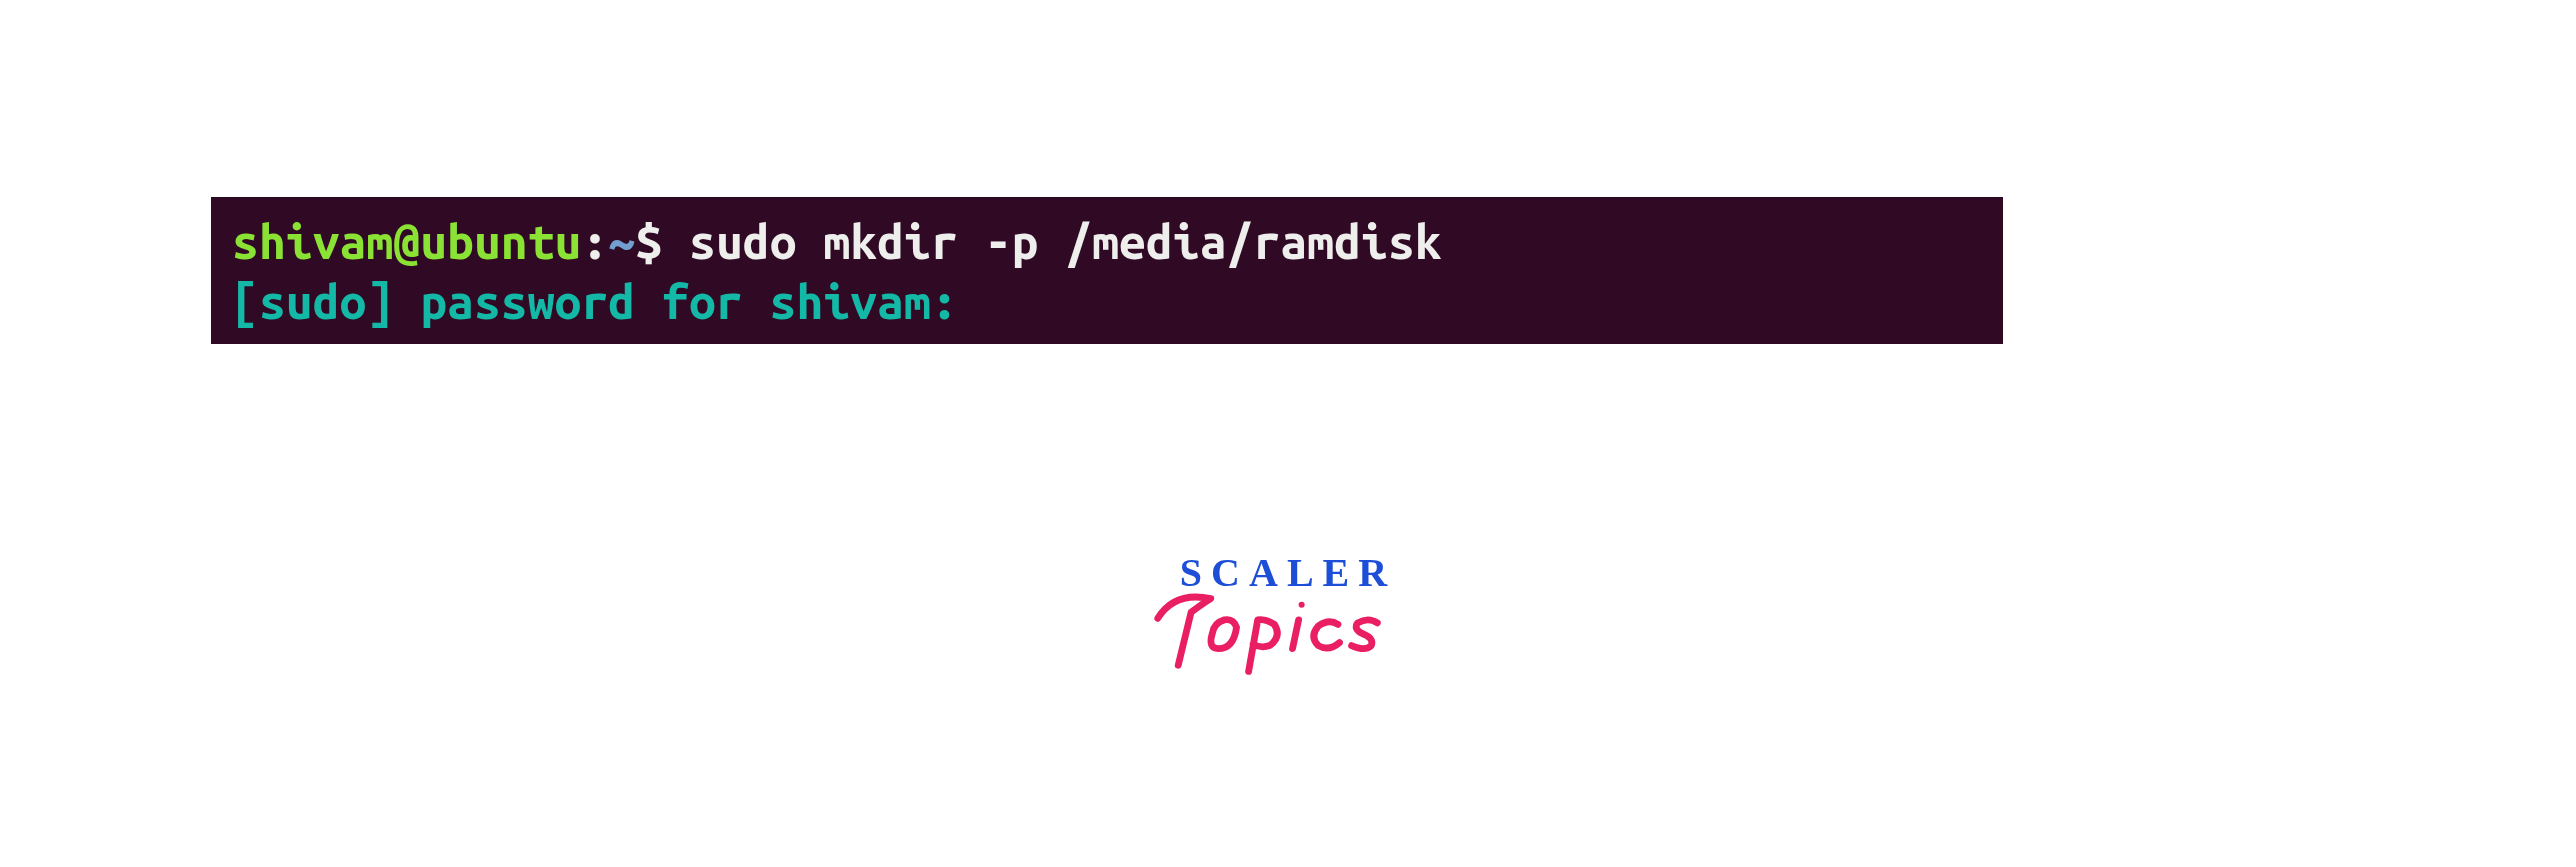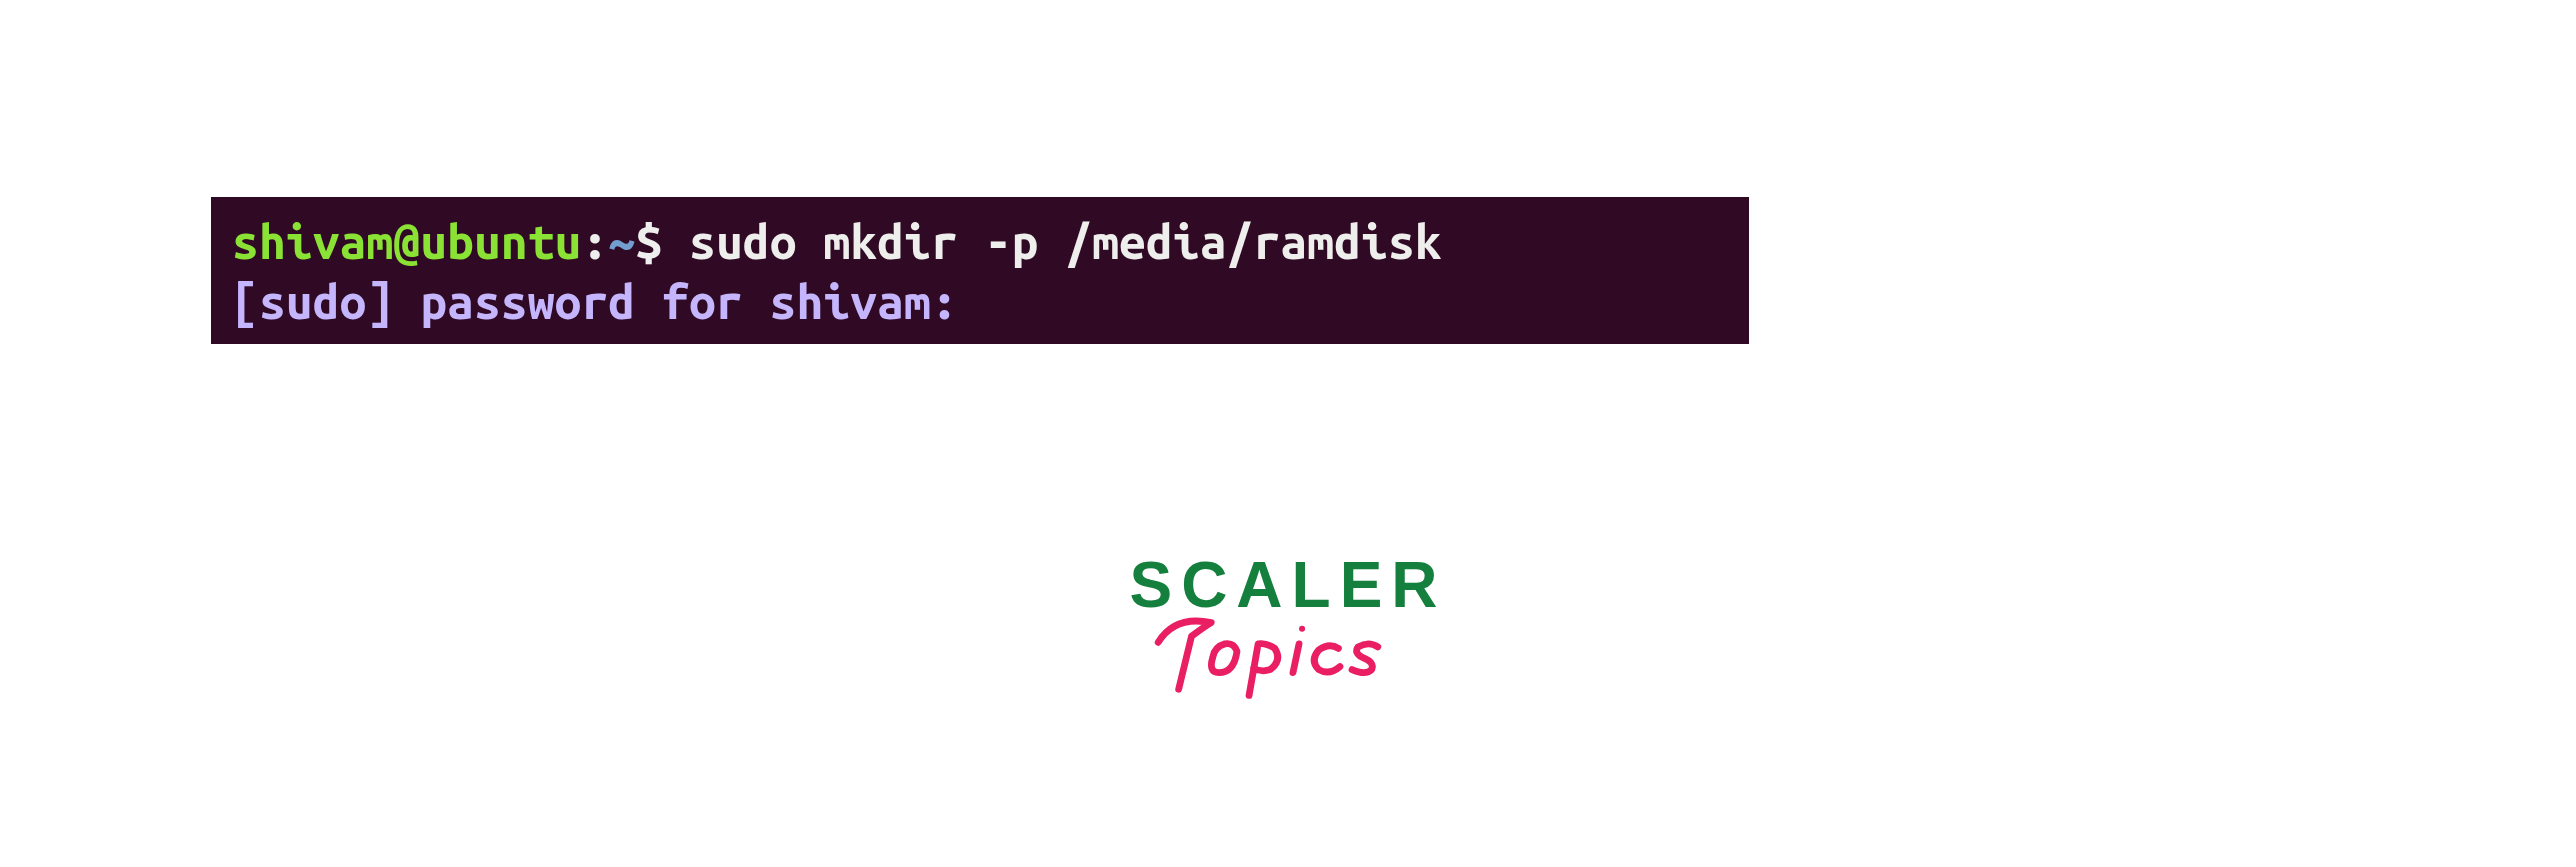--- a/index.html
+++ b/index.html
@@ -11,21 +11,21 @@
       width: 2576px;
       height: 868px;
       background: #ffffff;
       font-family: 'Ubuntu Mono', 'DejaVu Sans Mono', Consolas, monospace;
       position: relative;
     }
     .terminal-container {
       position: absolute;
       left: 211px;
       top: 197px;
-      width: 1538px;
+      width: 1792px;
       background: #300a24;
       padding: 13.6px 21px;
       font-size: 48px;
       line-height: 1.25;
       font-weight: bold;
     }
     .terminal-line {
       white-space: pre;
     }
     .user-host {
@@ -37,43 +37,43 @@
     .path {
       color: #729fcf;
     }
     .dollar {
       color: #eeeeec;
     }
     .command {
       color: #eeeeec;
     }
     .output {
-      color: #c4b5fd;
+      color: #14b8a6;
     }
     .cursor {
       display: inline-block;
       width: 24px;
       height: 47px;
       background: #eeeeec;
       vertical-align: text-bottom;
       transform: translateY(-1.5px);
     }
     .logo-wrap {
       position: absolute;
       left: 50%;
       top: 553px;
       transform: translateX(-50%);
       text-align: center;
     }
     .logo-scaler {
-      font-family: Liberation Sans, sans-serif;
+      font-family: Liberation Serif, serif;
       font-weight: 900;
-      font-size: 64px;
+      font-size: 40px;
       letter-spacing: 9px;
-      color: #15803d;
+      color: #1d4ed8;
       line-height: 1;
     }
     .logo-topics-svg {
       display: block;
       margin: -10.6px auto 0 auto;
     }
   </style>
 </head>
 <body>
 

